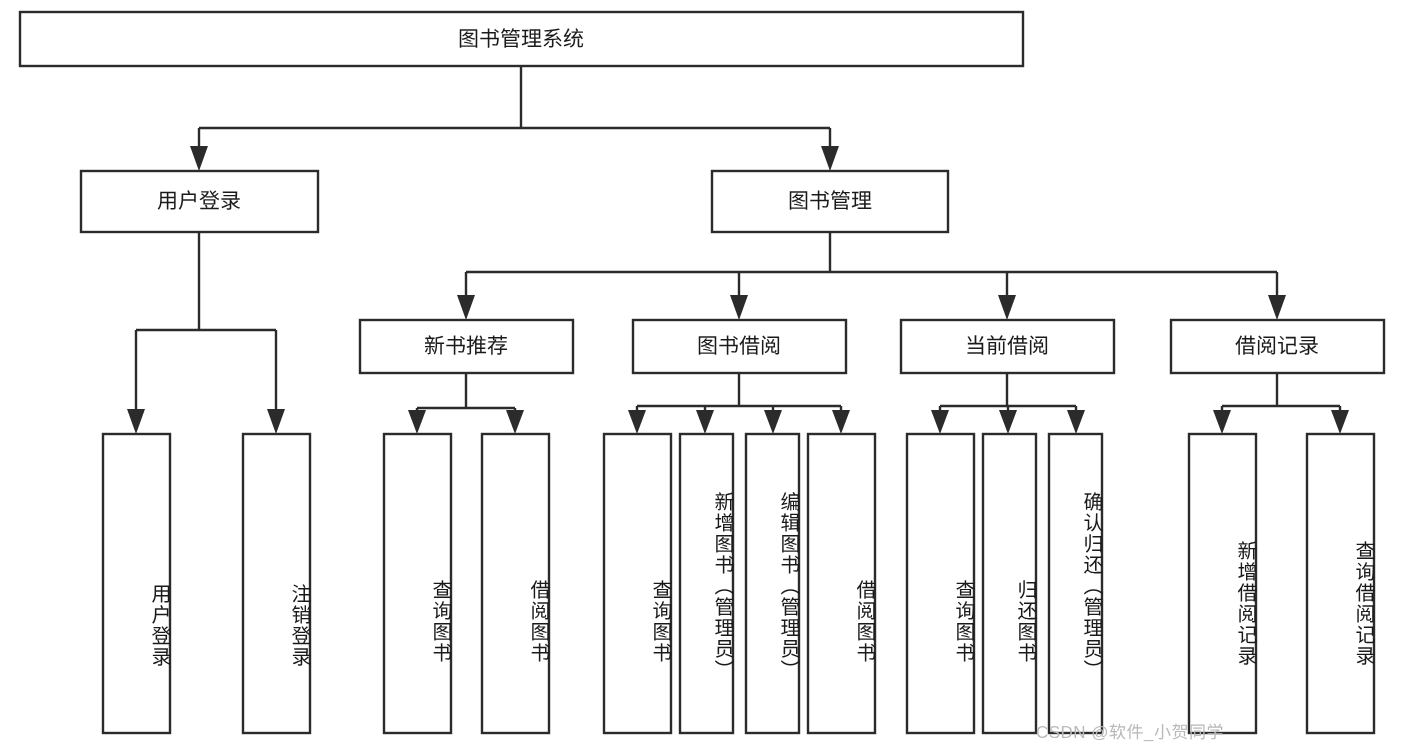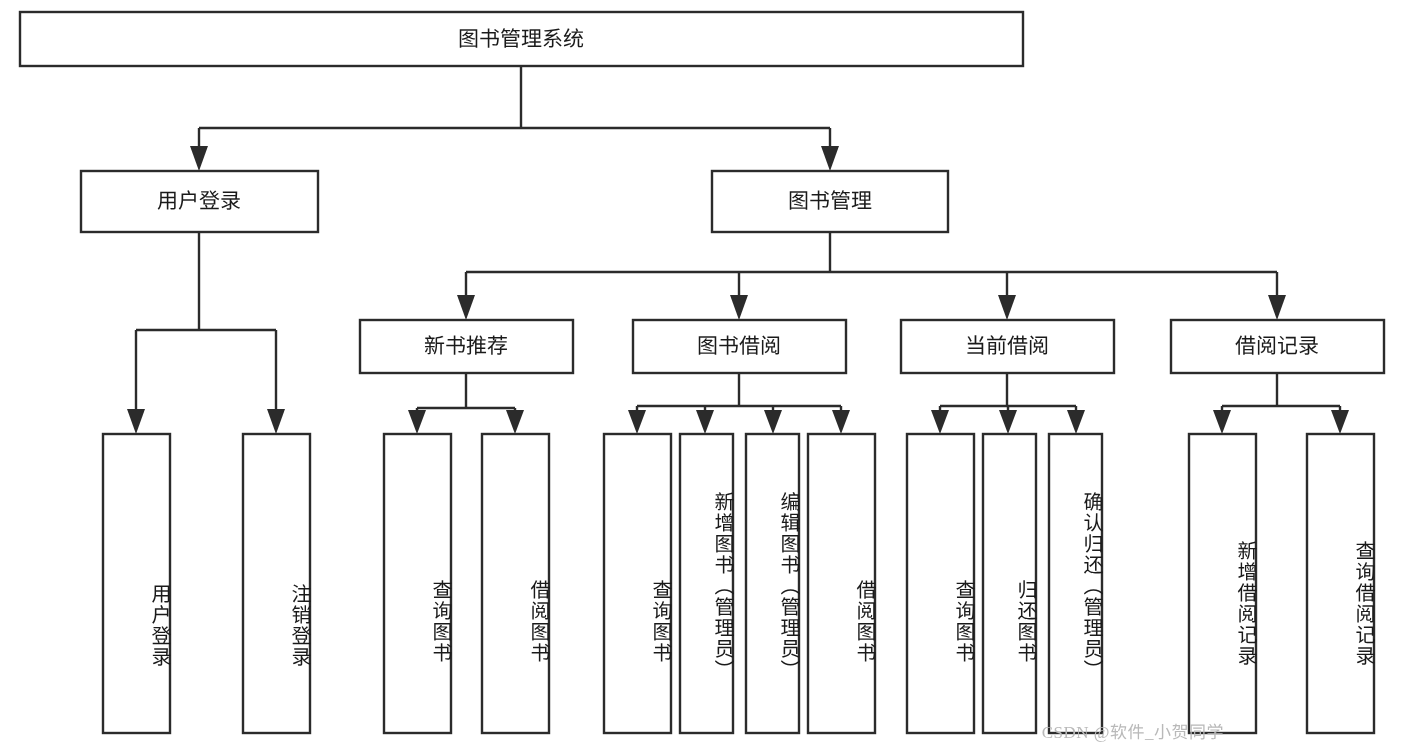--- a/index.html
+++ b/index.html
@@ -62,21 +62,21 @@
     display: flex;
     align-items: flex-start;
     justify-content: center;
     white-space: nowrap;
     pointer-events: none;
   }
   .watermark {
     position: absolute;
     right: 8px;
     bottom: 4px;
-    font-family: Liberation Serif, serif;
+    font-family: Liberation Sans, sans-serif;
     font-size: 17px;
     color: #b9b9b9;
     white-space: nowrap;
     letter-spacing: 0.5px;
   }
 </style>
 </head>
 <body>
 
 <div id="diagram-root">

